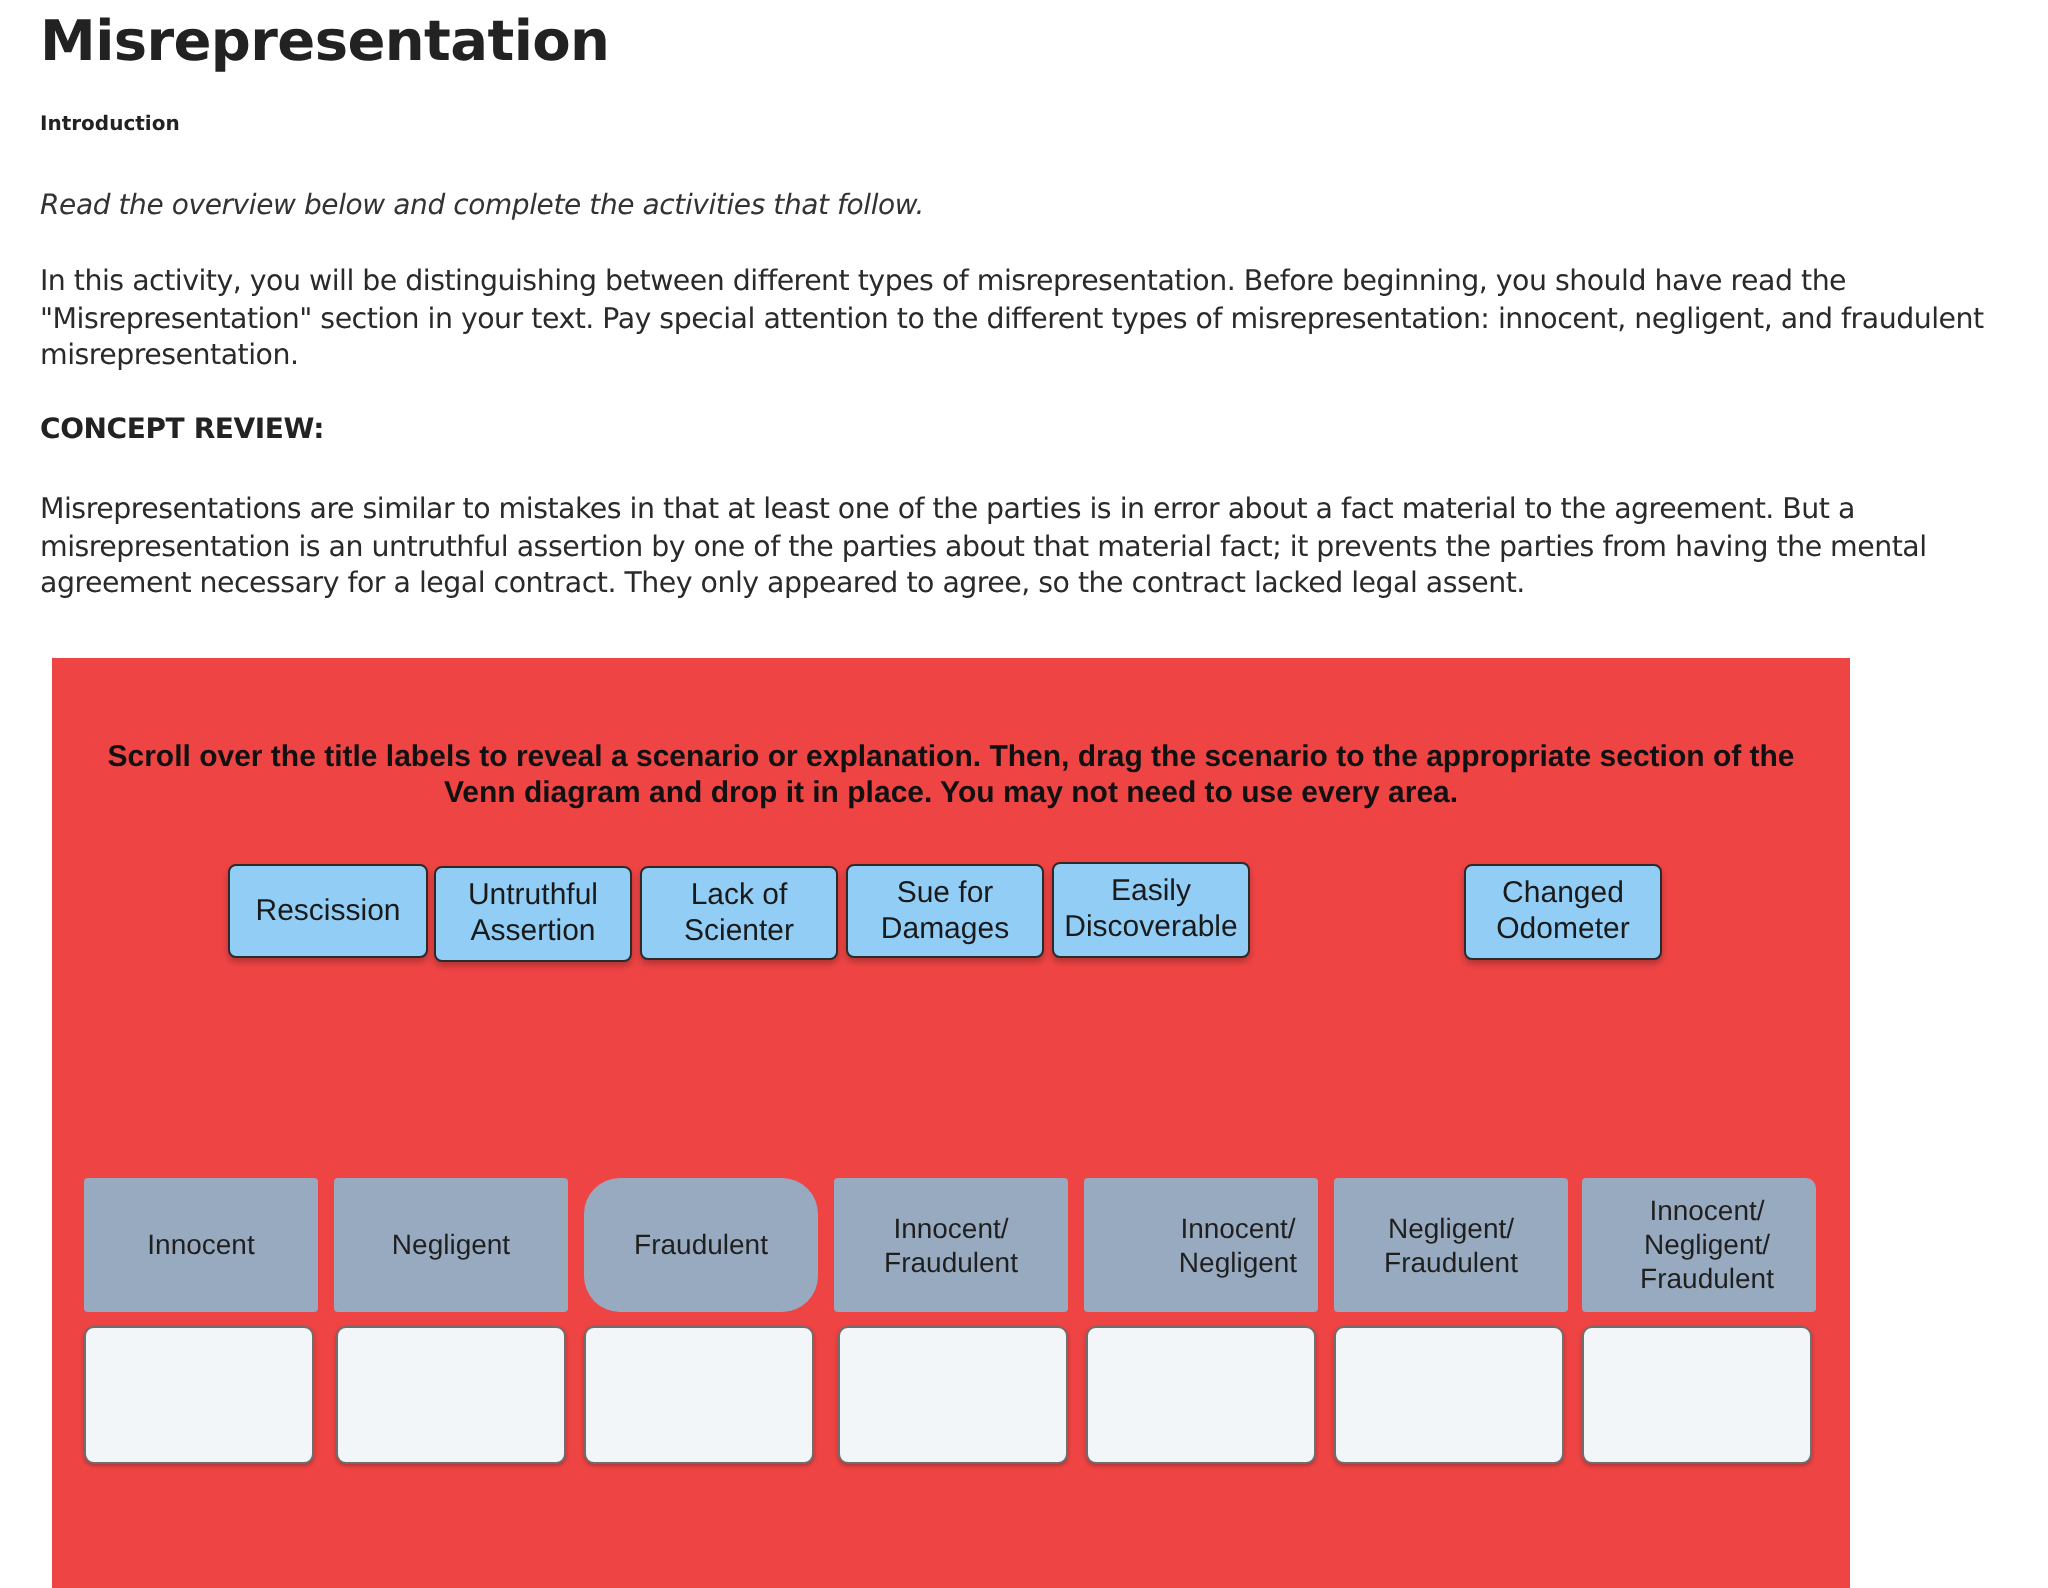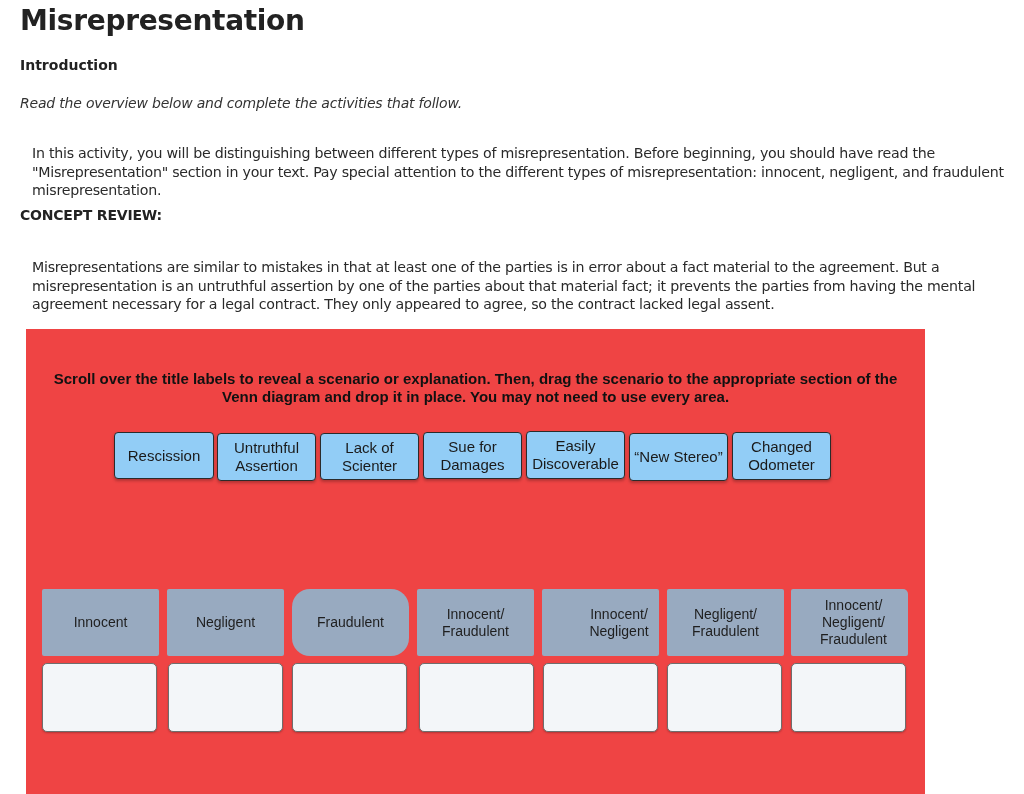--- a/index.html
+++ b/index.html
@@ -7,29 +7,29 @@
       width: 1024px; height: 794px; overflow: hidden; position: relative;
       font-family: "Liberation Sans", sans-serif; color: #1a1a1a;
     }
     .title {
       position: absolute; left: 20px; top: 4px; margin: 0;
       font-family: "DejaVu Sans", sans-serif; font-weight: bold; font-size: 28px; letter-spacing: -0.3px;
       color: #222;
     }
     .intro-heading {
       position: absolute; left: 20px; top: 57px; margin: 0;
-      font-family: "DejaVu Sans", sans-serif; font-weight: bold; font-size: 14px; color: #222;
+      font-family: "DejaVu Sans", sans-serif; font-weight: bold; font-size: 10px; color: #222;
     }
     .instruction {
       position: absolute; left: 20px; top: 95px; margin: 0;
       font-family: "DejaVu Sans", sans-serif; font-style: italic; font-size: 14px; color: #333;
       letter-spacing: -0.2px;
     }
     .para {
-      position: absolute; left: 20px; width: 990px; margin: 12px;
+      position: absolute; left: 20px; width: 990px; margin: 0;
       font-family: "DejaVu Sans", sans-serif; font-size: 14.2px; line-height: 18.5px; color: #2a2a2a;
       letter-spacing: -0.25px;
     }
     .para1 { top: 132px; }
     .concept-heading {
       position: absolute; left: 20px; top: 207px; margin: 0;
       font-family: "DejaVu Sans", sans-serif; font-weight: bold; font-size: 14px; color: #222;
       letter-spacing: -0.2px;
     }
     .para2 { top: 246px; }
@@ -79,21 +79,20 @@
 
 <div class="panel">
   <p class="panel-instruction">Scroll over the title labels to reveal a scenario or explanation. Then, drag the scenario to the appropriate section of the Venn diagram and drop it in place. You may not need to use every area.</p>
 
   <div class="tiles">
     <div class="tile" style="left:103px;width:99px;top:2px;height:48px;">Untruthful Assertion</div>
     <div class="tile" style="left:0;width:100px;top:1px;height:47px;">Rescission</div>
     <div class="tile" style="left:309px;width:99px;top:1px;height:47px;">Sue for Damages</div>
     <div class="tile" style="left:206px;width:99px;top:2px;height:47px;">Lack of Scienter</div>
     <div class="tile" style="left:412px;width:99px;top:0;height:48px;">Easily Discoverable</div>
-    <div class="tile" style="left:515px;width:99px;top:2px;height:48px;">“New Stereo”</div>
     <div class="tile" style="left:618px;width:99px;top:1px;height:48px;">Changed Odometer</div>
   </div>
 
   <div class="zones">
     <div class="zone-header" style="left:0;">Innocent</div>
     <div class="zone-header" style="left:125px;">Negligent</div>
     <div class="zone-header" style="left:250px;border-radius:18px;">Fraudulent</div>
     <div class="zone-header" style="left:375px;">Innocent/ Fraudulent</div>
     <div class="zone-header" style="left:500px;padding-left:41px;">Innocent/ Negligent</div>
     <div class="zone-header" style="left:625px;">Negligent/ Fraudulent</div>

